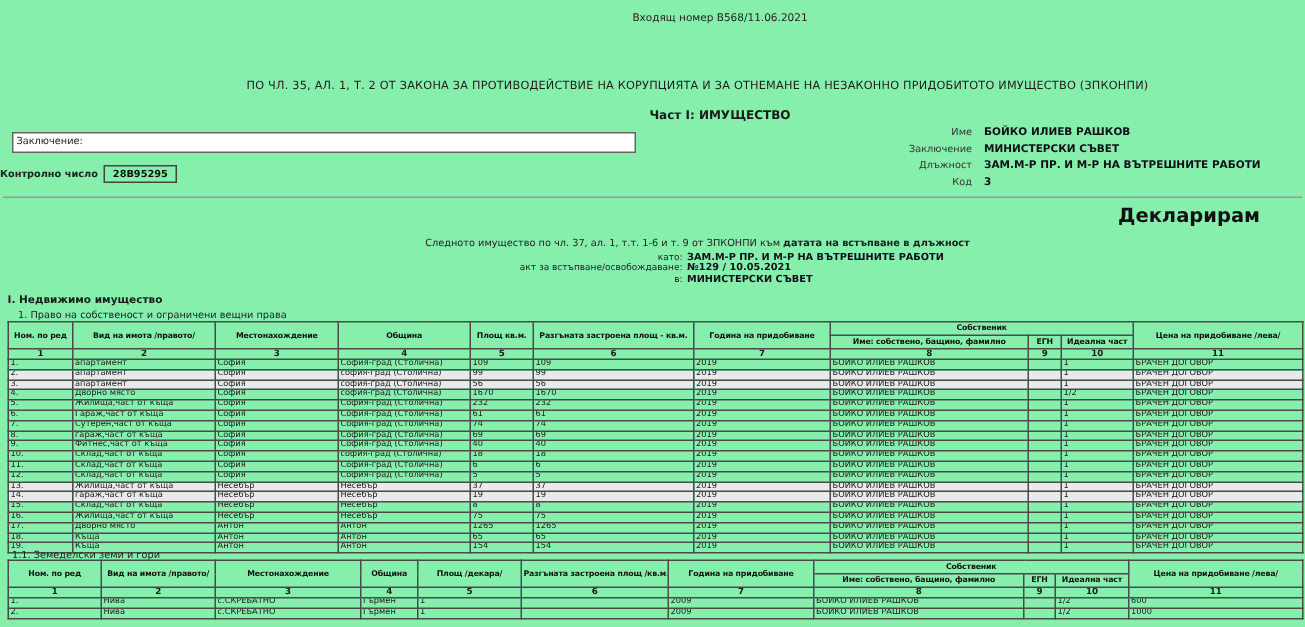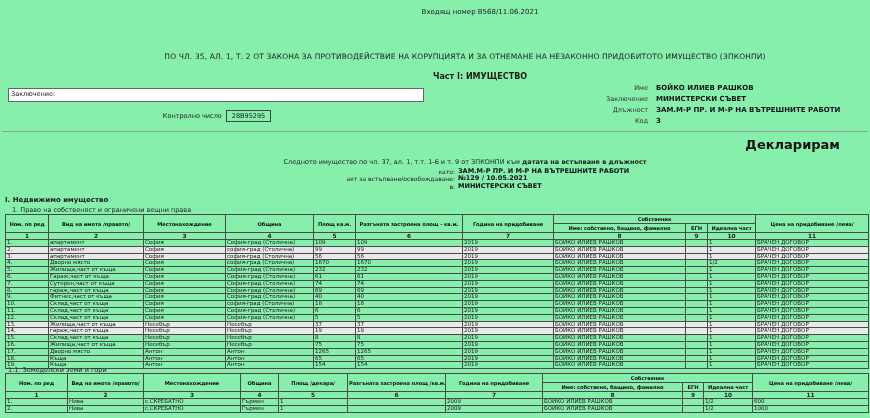--- a/index.html
+++ b/index.html
@@ -10,21 +10,21 @@
   
   .entry-line{left:90px;top:8px;width:780px;text-align:center;font-size:7px;color:#222;}
   .doc-title{left:90px;top:34px;width:780px;text-align:center;font-size:12px;font-weight:bold;color:#111;letter-spacing:.2px;}
   .doc-subtitle{left:45px;top:52px;width:840px;text-align:center;font-size:7.5px;color:#1d1d1d;letter-spacing:.15px;}
   .part-title{left:90px;top:72px;width:780px;text-align:center;font-size:8px;font-weight:bold;}
 
   
   .conclusion-box{left:8px;top:88px;width:416px;height:14px;border:1px solid #666;background:#fff;
         font-size:6.5px;color:#222;padding:1px 2px;resize:none;outline:none;
         font-family:"DejaVu Sans","Liberation Sans",sans-serif;box-sizing:border-box;}
-  .control-row{left:0;top:110px;width:434px;display:flex;justify-content:center;align-items:center;gap:4px;}
+  .control-row{left:0;top:110px;width:434px;display:flex;align-items:center;gap:4px;font-weight:bold;}
   .control-label{font-size:6.5px;color:#222;}
   .control-value{border:1px solid #444;padding:1px 5px;font-size:6.5px;color:#111;}
 
   
   .person-grid{left:548px;top:84px;width:320px;display:grid;grid-template-columns:100px 1fr;column-gap:8px;row-gap:3px;}
   .p-label{text-align:right;font-size:6.5px;color:#333;}
   .p-value{font-size:7px;font-weight:bold;color:#101018;white-space:nowrap;}
 
   .rule{left:2px;top:131px;width:866px;border-top:1px solid #999;height:0;}
 

